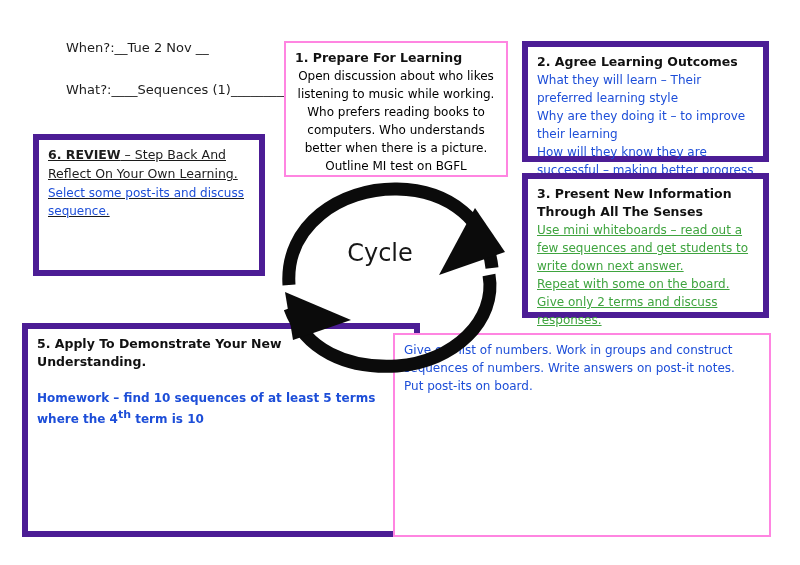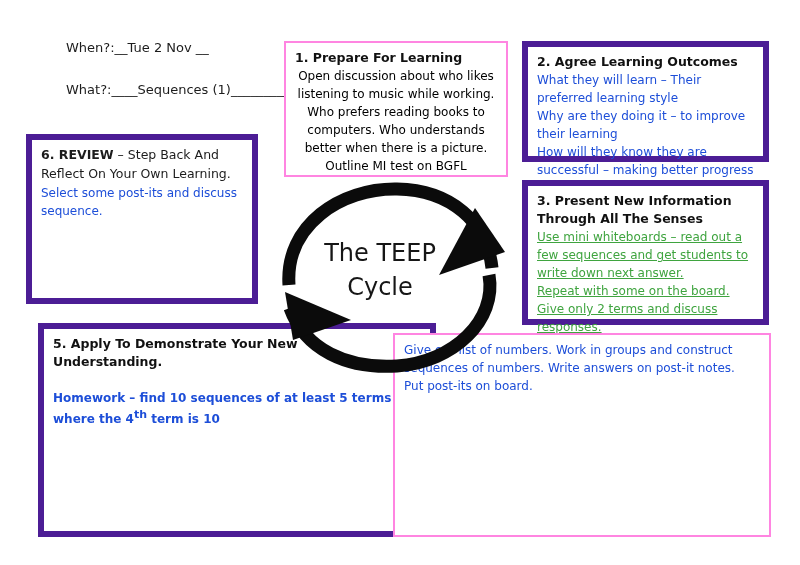--- a/index.html
+++ b/index.html
@@ -14,23 +14,23 @@
   .pinkbox{border:2px solid #ff85e1;}
   .graybox{border:6px solid #4c1d95;}
   .title{font-weight:bold;font-size:12.5px;line-height:1.45;color:#111;}
   .body{font-size:12px;line-height:1.5;white-space:pre-line;}
   .orange{color:#000000;text-align:center;}
   .green{color:#3fa43f;text-decoration:underline;}
   .black{color:#1d4ed8;}
 
   #box1{left:284px;top:41px;width:224px;height:136px;}
   #box2{left:522px;top:41px;width:247px;height:121px;}
-  #box3{left:522px;top:180px;width:247px;height:145px;}
-  #box6{left:26px;top:134px;width:232px;height:170px;}
-  #box5{left:38px;top:323px;width:398px;height:214px;}
+  #box3{left:522px;top:173px;width:247px;height:145px;}
+  #box6{left:33px;top:134px;width:232px;height:142px;text-decoration:underline;}
+  #box5{left:22px;top:323px;width:398px;height:214px;}
   #box4{left:393px;top:333px;width:378px;height:204px;}
 
   #box4 .title{margin-left:66px;margin-bottom:14px;}
   #box5 .title{max-width:282px;}
   #box5 .body{font-weight:bold;margin-top:18px;white-space:normal;}
   #box6 .titleline{font-size:12.5px;line-height:1.5;}
   #box6 .titleline b{font-weight:bold;}
   sup{font-size:11px;}
 
   #cycle-svg{position:absolute;left:279px;top:180px;width:226px;height:200px;z-index:5;}
@@ -83,17 +83,16 @@
   </div>
 
   <svg id="cycle-svg" viewBox="0 0 226 200" aria-hidden="true">
     <path d="M 10 105 C 6 45, 62 8, 118 9 C 172 10, 208 42, 213 88" fill="none" stroke="#0b0b0b" stroke-width="13"></path>
     <polygon points="160,95 196,28 226,72" fill="#0b0b0b"></polygon>
     <path d="M 210 95 C 218 140, 175 182, 118 186 C 68 189, 26 170, 11 128" fill="none" stroke="#0b0b0b" stroke-width="13"></path>
     <polygon points="72,140 6,112 14,160" fill="#0b0b0b"></polygon>
   </svg>
 
   <div id="cycle-text">
-    <div>The TEEP</div>
     <div>Cycle</div>
   </div>
 
 </div>
 
 </body></html>

